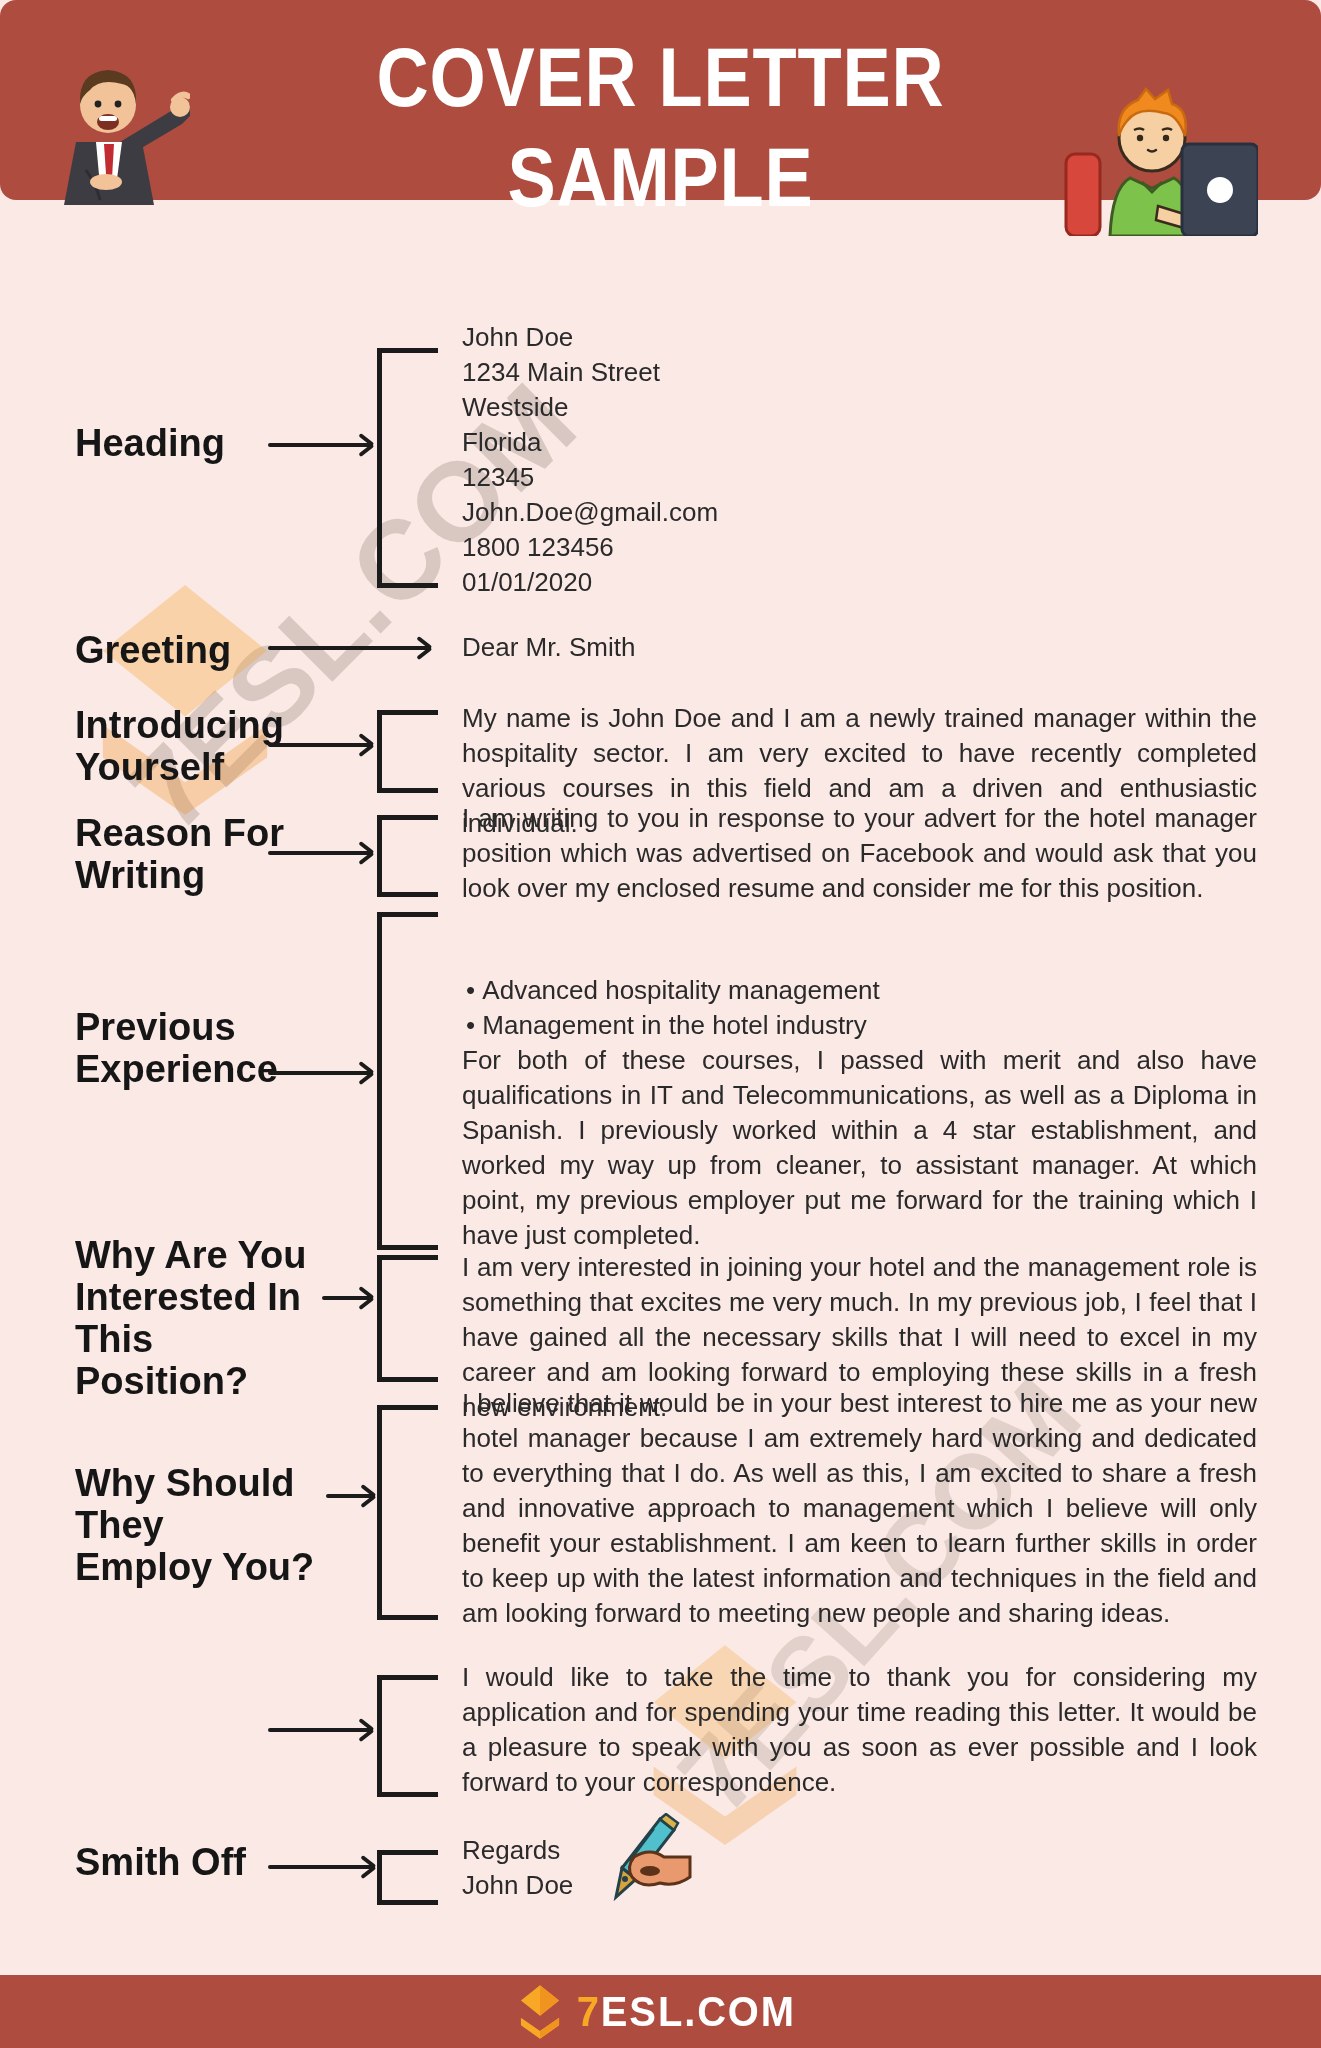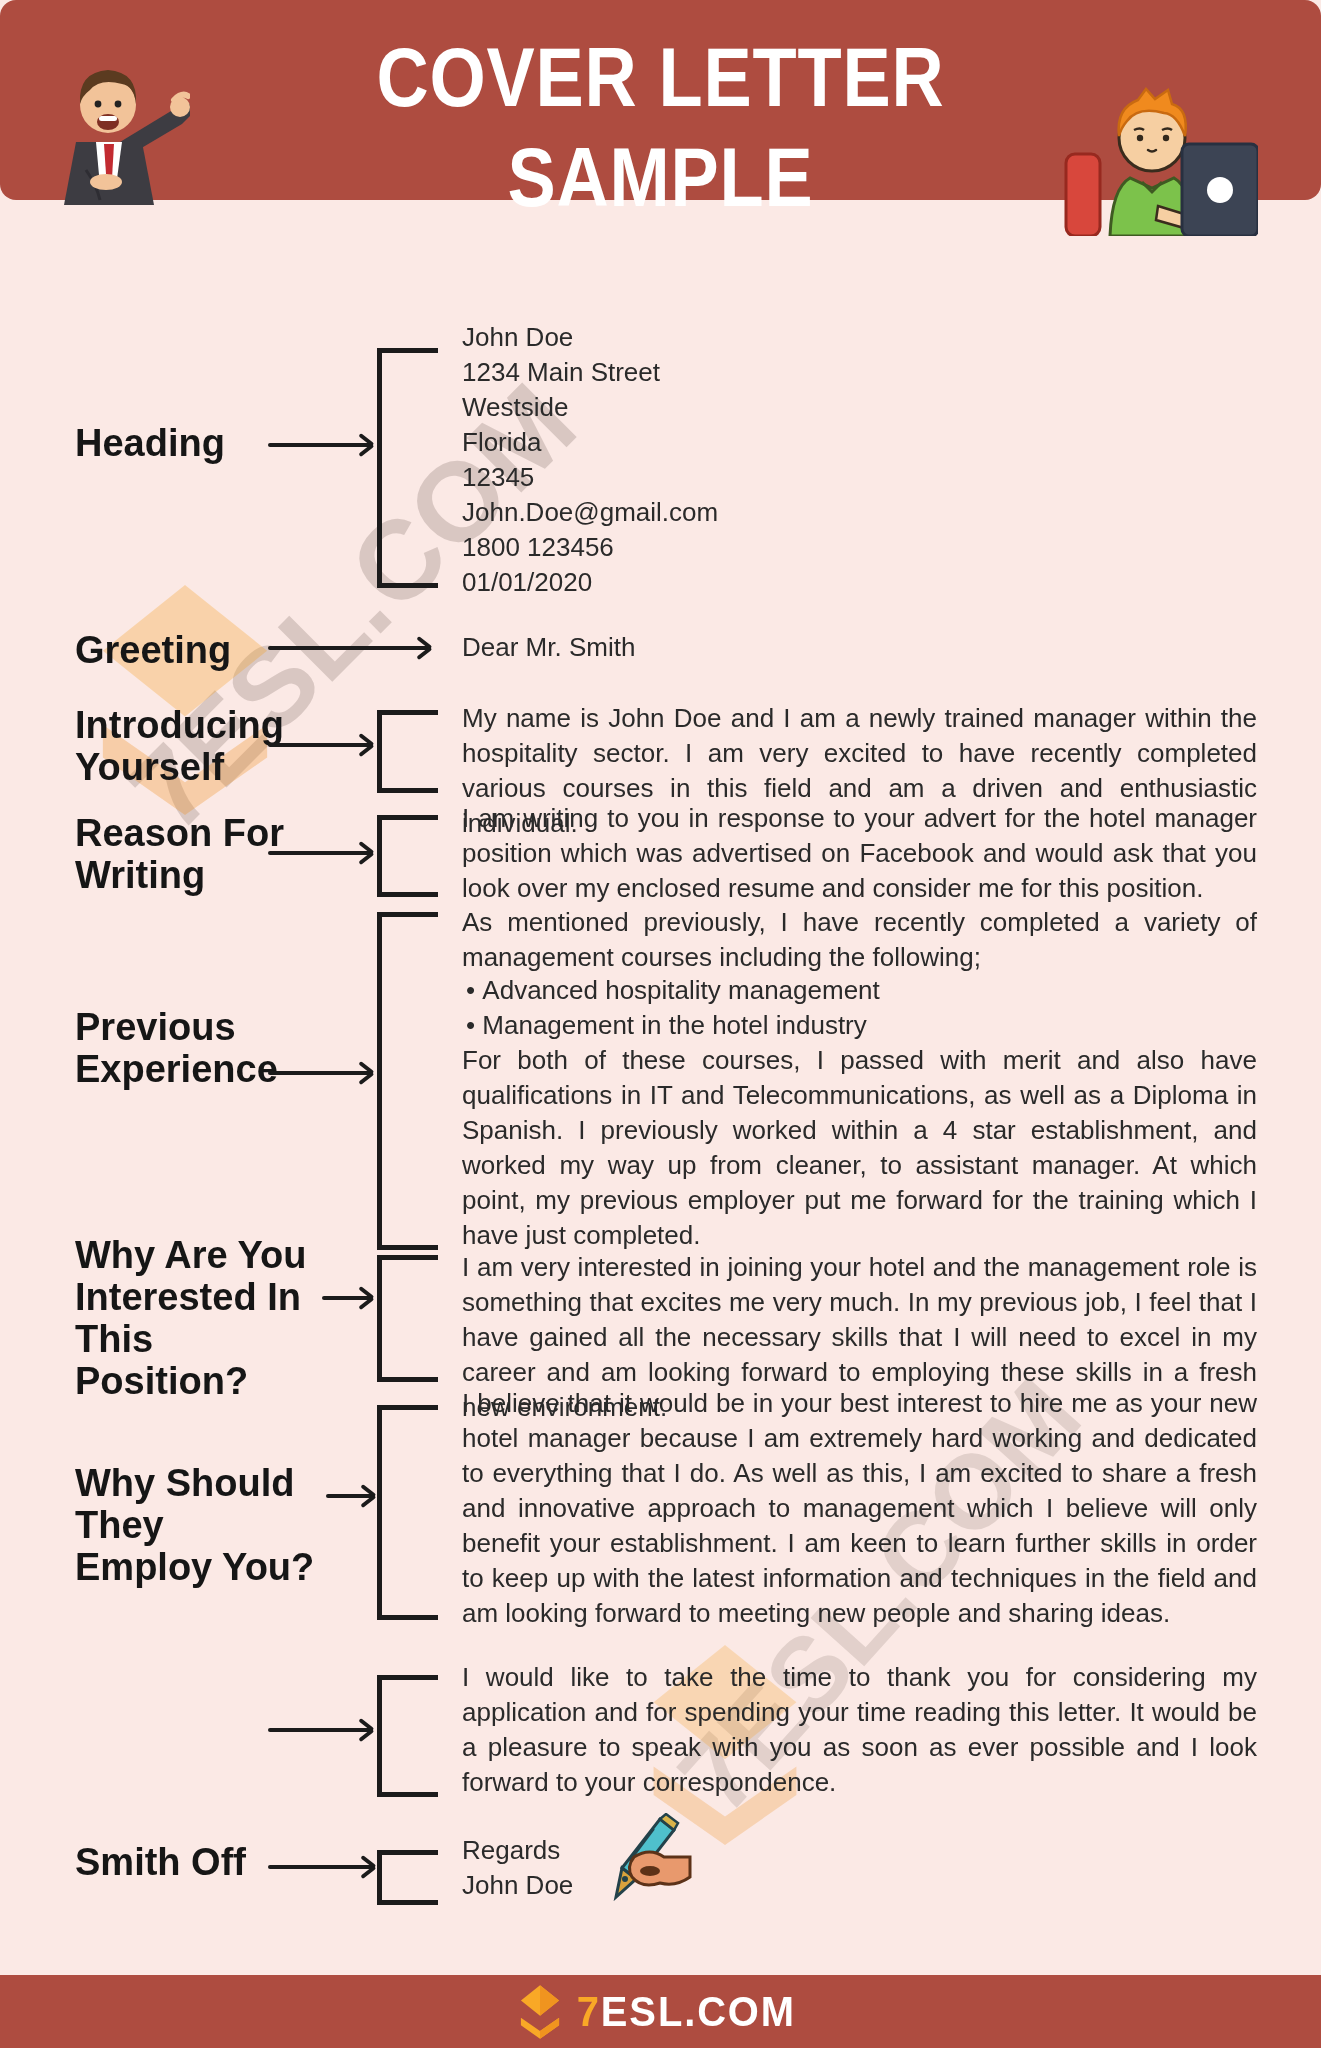--- a/index.html
+++ b/index.html
@@ -165,21 +165,20 @@
 
   <div class="label" style="top:1006px">
     <div>Previous</div>
     <div>Experience</div>
   </div>
   <div class="arrow" style="top:1071px;left:268px;width:104px">
       <i class="u"></i>
       <i class="d"></i>
     </div>
   <div class="bracket" style="top:912px;height:328px"></div>
-  <p class="para" style="top:905px">As mentioned previously, I have recently completed a variety of management courses including the following;</p>
   <div class="content" style="top:973px">
     <div class="line bullet">Advanced hospitality management</div>
     <div class="line bullet">Management in the hotel industry</div>
   </div>
   <p class="para" style="top:1043px">For both of these courses, I passed with merit and also have qualifications in IT and Telecommunications, as well as a Diploma in Spanish. I previously worked within a 4 star establishment, and worked my way up from cleaner, to assistant manager. At which point, my previous employer put me forward for the training which I have just completed.</p>
 
   <div class="label" style="top:1234px">
     <div>Why Are You</div>
     <div>Interested In This</div>
     <div>Position?</div>

